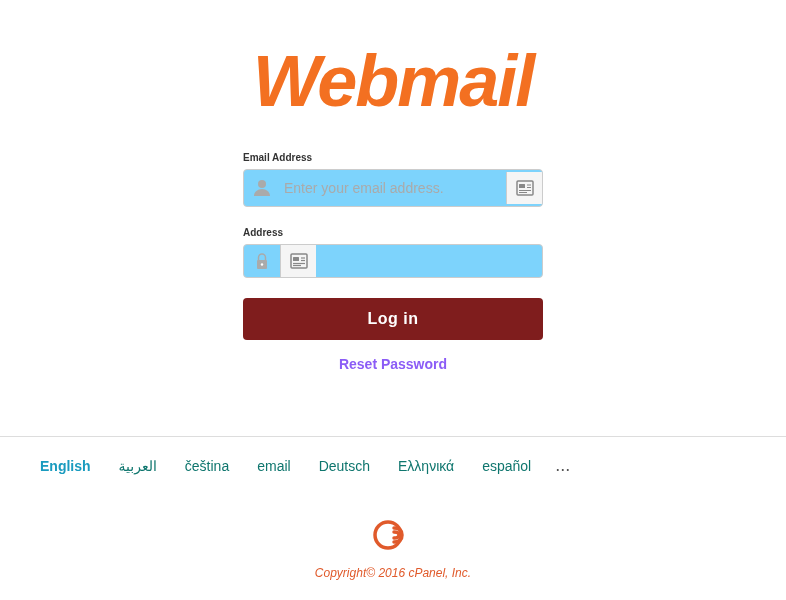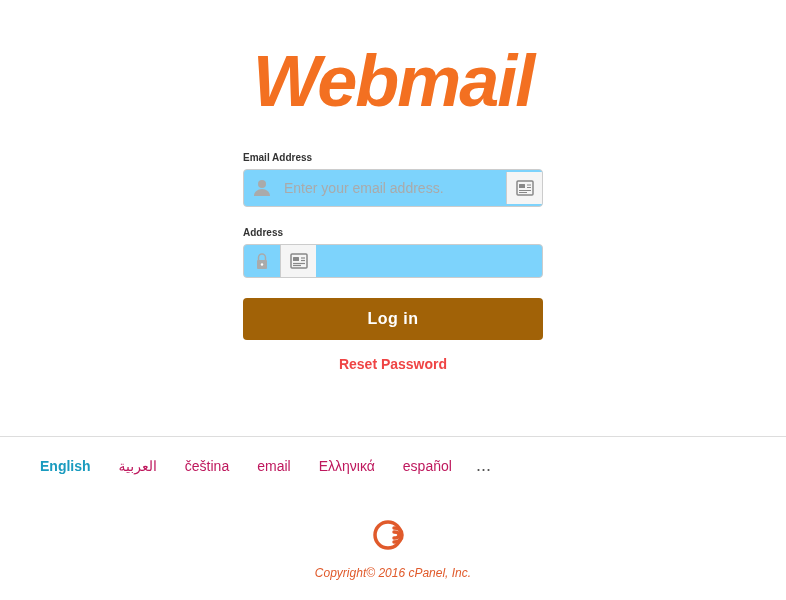--- a/index.html
+++ b/index.html
@@ -105,53 +105,53 @@
       cursor: pointer;
       background: #f5f5f5;
       border-left: 1px solid #ccc;
       height: 100%;
       padding: 8px 0;
     }
 
     .login-button {
       width: 100%;
       padding: 12px;
-      background-color: #a16207;
+      background-color: #7f1d1d;
       color: white;
       border: none;
       border-radius: 4px;
       font-size: 16px;
       font-weight: bold;
       cursor: pointer;
       margin-bottom: 16px;
       letter-spacing: 0.5px;
     }
 
     .reset-link {
       font-size: 14px;
       font-weight: bold;
-      color: #ef4444;
+      color: #8b5cf6;
       text-decoration: none;
       cursor: pointer;
     }
 
     .language-bar {
       width: 100%;
       border-top: 1px solid #ddd;
       padding: 14px 36px;
       display: flex;
       flex-wrap: wrap;
       align-items: center;
       gap: 0;
       margin-top: 30px;
     }
 
     .lang-item {
       font-size: 14px;
-      color: #be185d;
+      color: #0f766e;
       padding: 4px 14px;
       cursor: pointer;
       text-decoration: none;
     }
 
     .lang-item:first-child {
       padding-left: 4px;
     }
 
     .lang-item.active {
@@ -248,20 +248,21 @@
 
     <a class="reset-link">Reset Password</a>
   </div>
 </div>
 
 <div class="language-bar">
 <a class="lang-item active">English</a>
     <a class="lang-item arabic">العربية</a>
     <a class="lang-item">čeština</a>
     <a class="lang-item">email</a>
+    <a class="lang-item">Deutsch</a>
     <a class="lang-item">Ελληνικά</a>
     <a class="lang-item">español</a>
     <span class="lang-dots">...</span>
   </div>
 
 <div class="footer">
   <div class="cpanel-logo">
     <svg width="42" height="42" viewBox="0 0 42 42">
 
       <circle cx="16" cy="21" r="13" fill="none" stroke="#e05a2b" stroke-width="3.5"></circle>

